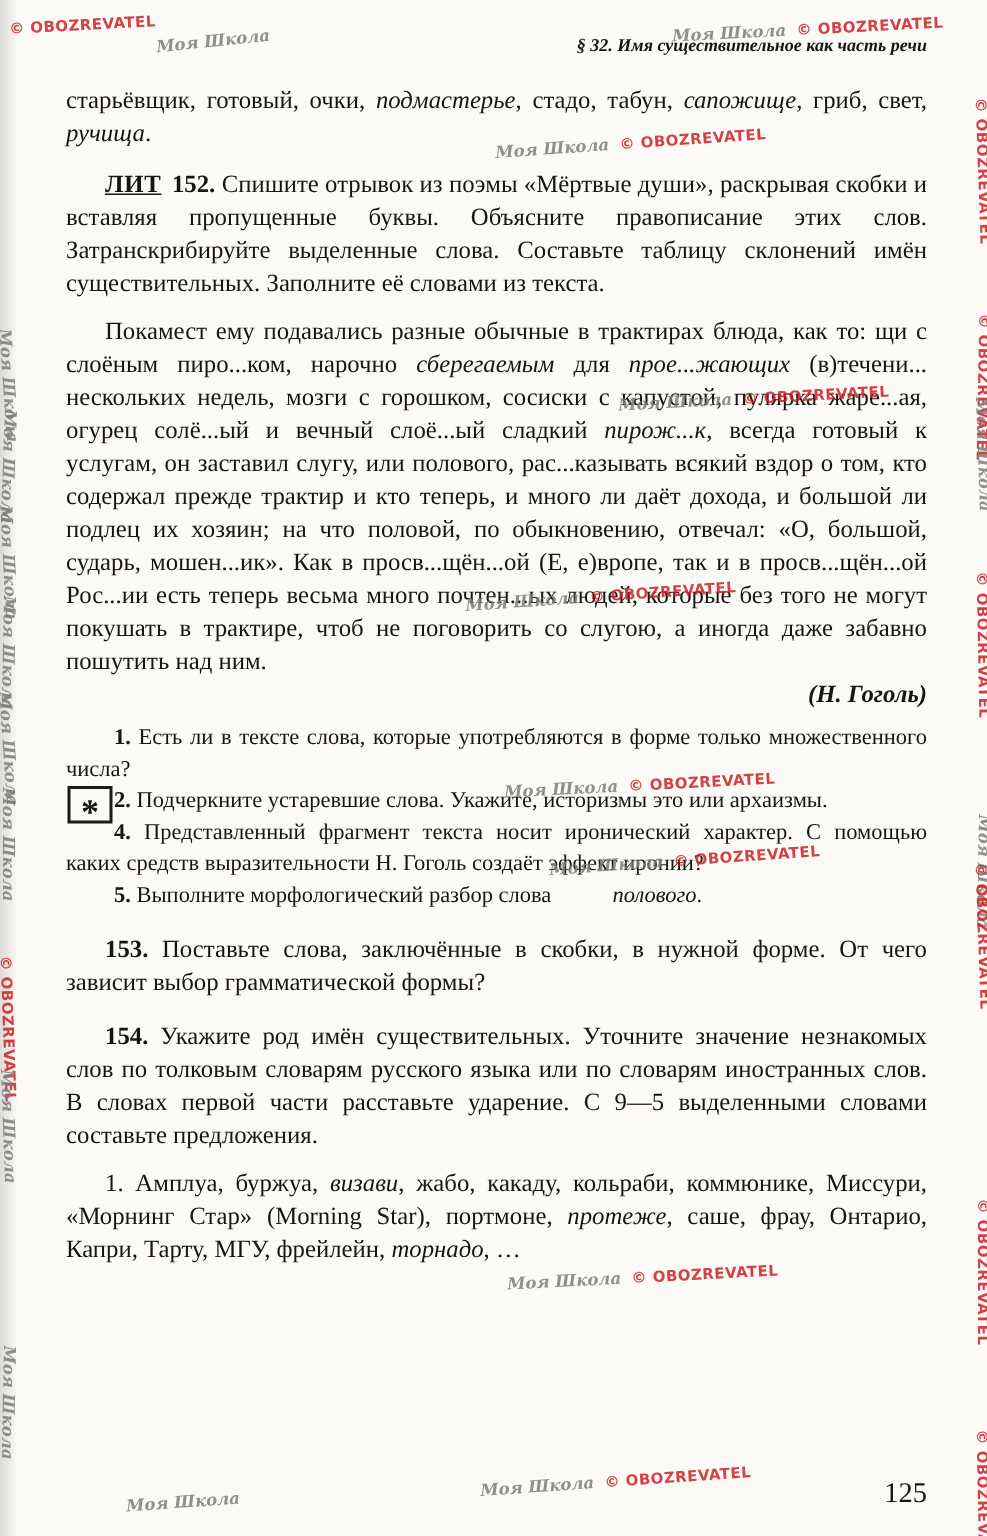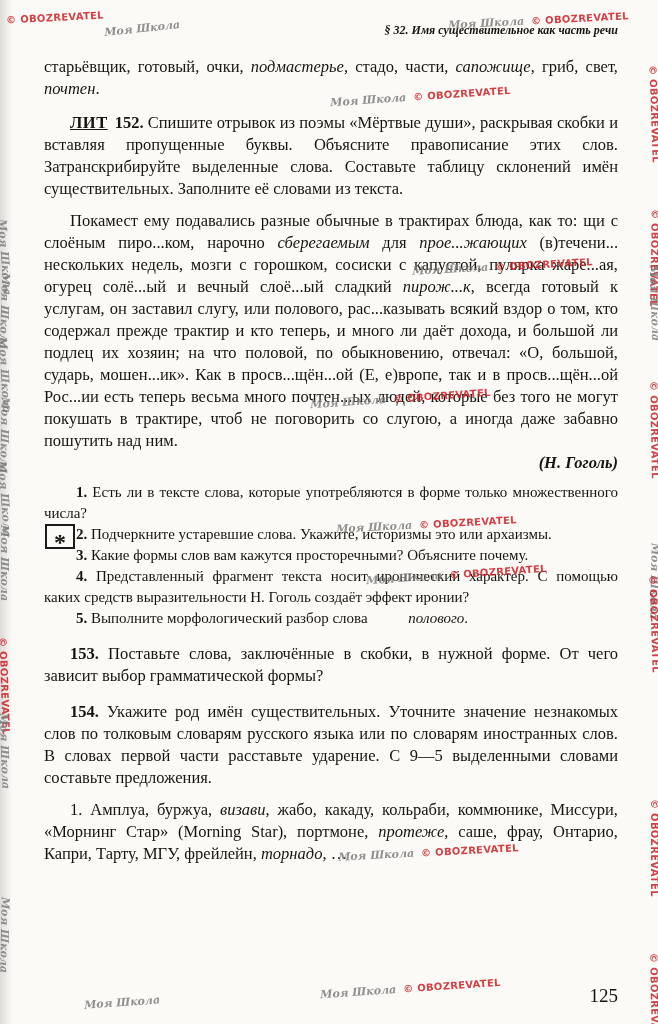--- a/index.html
+++ b/index.html
@@ -88,32 +88,31 @@
     <span class="wm vr" style="top:420px;transform:rotate(89deg);"><span class="wm-r">© OBOZREVATEL</span></span>
     <span class="wm vr" style="top:572px;transform:rotate(91deg);"><span class="wm-g">Моя Школа</span></span>
     <span class="wm vr" style="top:614px;transform:rotate(88deg);"><span class="wm-r">© OBOZREVATEL</span></span>
     <span class="wm vr" style="top:838px;transform:rotate(90deg);"><span class="wm-r">© OBOZREVATEL</span></span>
     <span class="wm vr" style="top:992px;transform:rotate(89deg);"><span class="wm-r">© OBOZREVATEL</span></span>
   </div>
 
   <div class="content">
     <div class="hdr">§ 32. Имя существительное как часть речи</div>
 
-    <p class="body continuation"><span>старьёвщик, готовый, очки, </span><span style="font-style: italic;">подмастерье</span><span>, стадо, части, </span><span style="font-style: italic;">сапожище</span><span>, гриб, свет, </span><span style="font-style: italic;">почтен</span><span>.</span></p>
+    <p class="body continuation"><span>старьёвщик, готовый, очки, </span><span style="font-style: italic;">подмастерье</span><span>, стадо, табун, </span><span style="font-style: italic;">сапожище</span><span>, гриб, свет, </span><span style="font-style: italic;">ручища</span><span>.</span></p>
 
     <p class="body indent ex-intro"><span class="lit">ЛИТ</span><span><span style="font-weight: bold;">152.</span><span> Спишите отрывок из поэмы «Мёртвые души», раскрывая скобки и вставляя пропущенные буквы. Объясните правописание этих слов. Затранскрибируйте выделенные слова. Составьте таблицу склонений имён существительных. Заполните её словами из текста.</span></span></p>
 
     <p class="body indent passage"><span>Покамест ему подавались разные обычные в трактирах блюда, как то: щи с слоёным пиро...ком, нарочно </span><span style="font-style: italic;">сберегаемым</span><span> для </span><span style="font-style: italic;">прое...жающих</span><span> (в)течени... нескольких недель, мозги с горошком, сосиски с капустой, пулярка жаре...ая, огурец солё...ый и вечный слоё...ый сладкий </span><span style="font-style: italic;">пирож...к</span><span>, всегда готовый к услугам, он заставил слугу, или полового, рас...казывать всякий вздор о том, кто содержал прежде трактир и кто теперь, и много ли даёт дохода, и большой ли подлец их хозяин; на что половой, по обыкновению, отвечал: «О, большой, сударь, мошен...ик». Как в просв...щён...ой (Е, е)вропе, так и в просв...щён...ой Рос...ии есть теперь весьма много почтен...ых людей, которые без того не могут покушать в трактире, чтоб не поговорить со слугою, а иногда даже забавно пошутить над ним.</span></p>
 
     <p class="attrib"><span style="font-style: italic;">(Н. Гоголь)</span></p>
 
     <div class="questions">
       <p class="q"><span style="font-weight: bold;">1.</span><span> Есть ли в тексте слова, которые употребляются в форме только множественного числа?</span></p>
       <p class="q"><span class="star-box">*</span><span><span style="font-weight: bold;">2.</span><span> Подчеркните устаревшие слова. Укажите, историзмы это или архаизмы.</span></span></p>
-      <p class="q"><span style="font-weight: bold;">3.</span><span> Какие формы слов вам кажутся просторечными? Объясните почему.</span></p>
       <p class="q"><span style="font-weight: bold;">4.</span><span> Представленный фрагмент текста носит иронический характер. С помощью каких средств выразительности Н. Гоголь создаёт эффект иронии?</span></p>
       <p class="q"><span style="font-weight: bold;">5.</span><span> Выполните морфологический разбор слова </span><span style="font-style: italic; margin-left: 37px;">полового</span><span>.</span></p>
     </div>
 
     <p class="body indent ex153-intro"><span style="font-weight: bold;">153.</span><span> Поставьте слова, заключённые в скобки, в нужной форме. От чего зависит выбор грамматической формы?</span></p>
 
     <p class="body indent ex154-intro"><span style="font-weight: bold;">154.</span><span> Укажите род имён существительных. Уточните значение незнакомых слов по толковым словарям русского языка или по словарям иностранных слов. В словах первой части расставьте ударение. С 9—5 выделенными словами составьте предложения.</span></p>
     <p class="body indent ex154-item"><span>1. Амплуа, буржуа, </span><span style="font-style: italic;">визави</span><span>, жабо, какаду, кольраби, коммюнике, Миссури, «Морнинг Стар» (Morning Star), портмоне, </span><span style="font-style: italic;">протеже</span><span>, саше, фрау, Онтарио, Капри, Тарту, МГУ, фрейлейн, </span><span style="font-style: italic;">торнадо</span><span>, …</span></p>
   </div>
 

